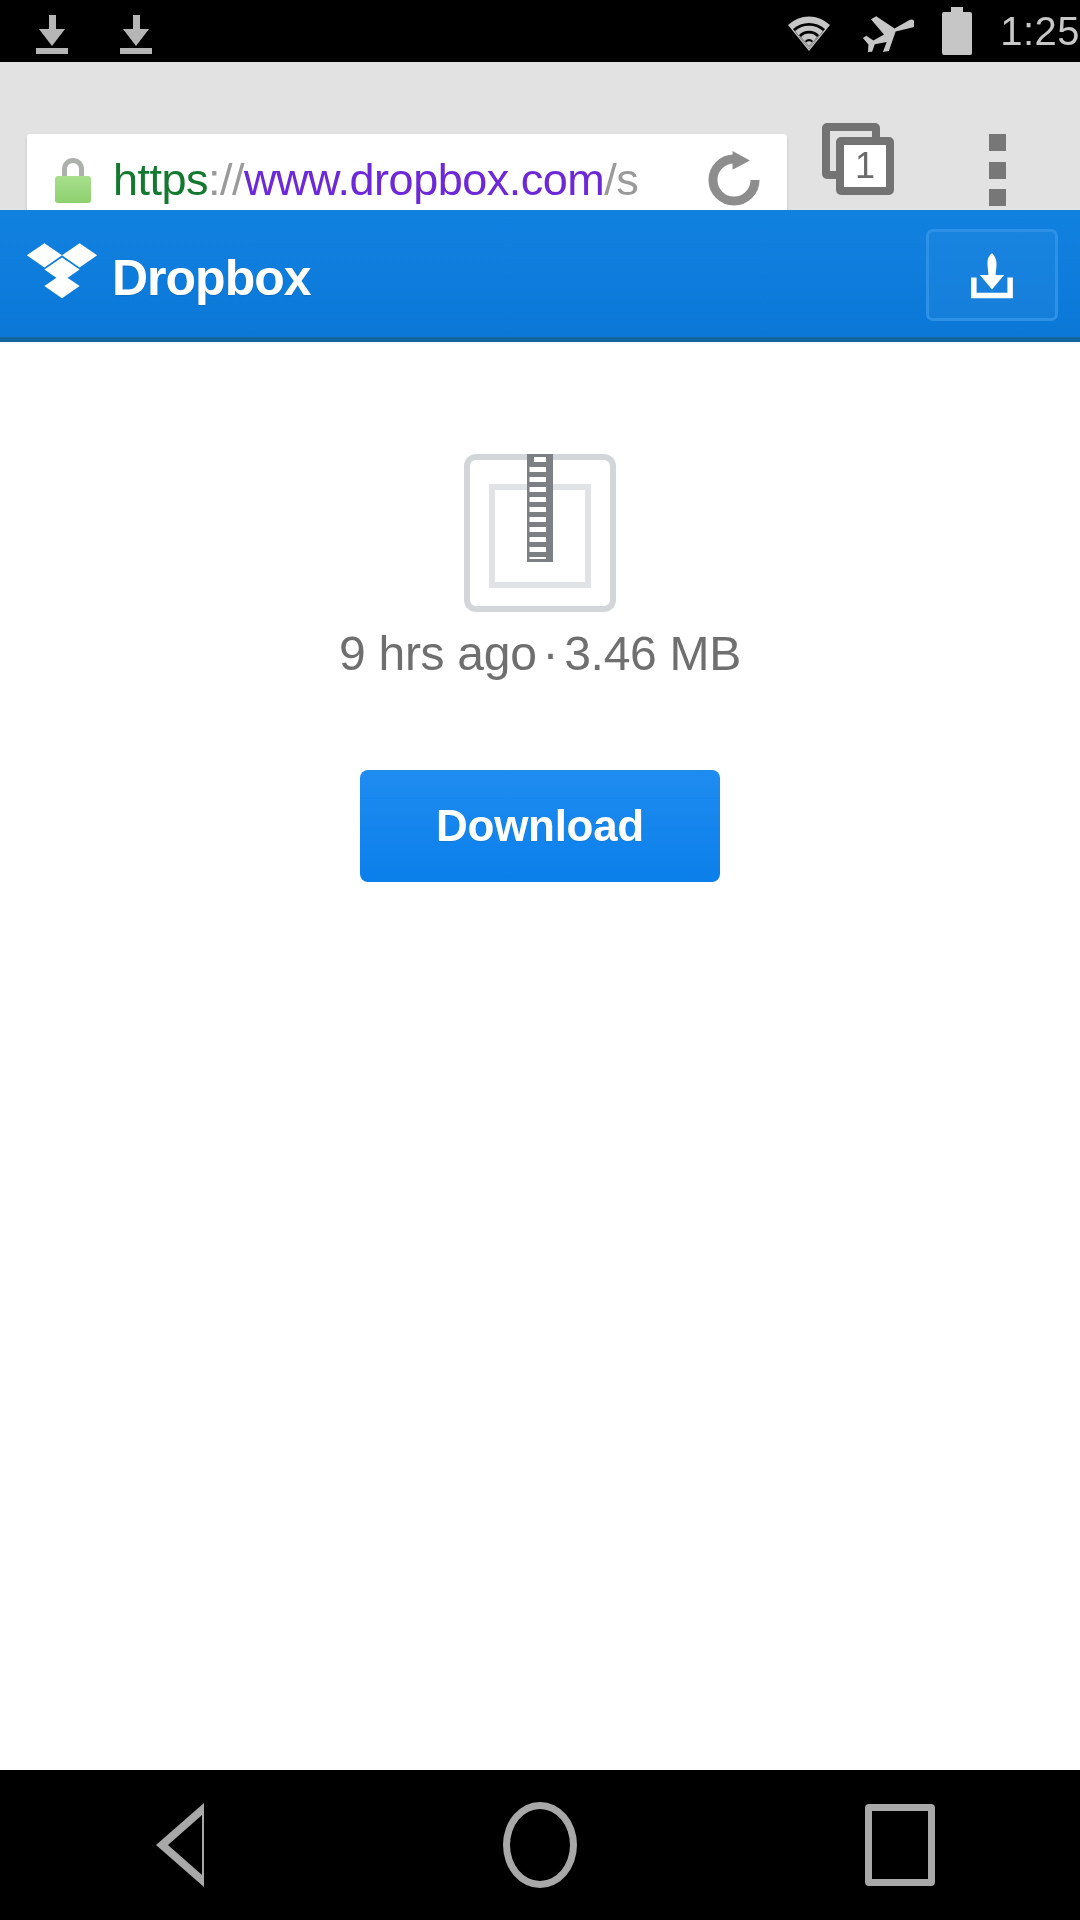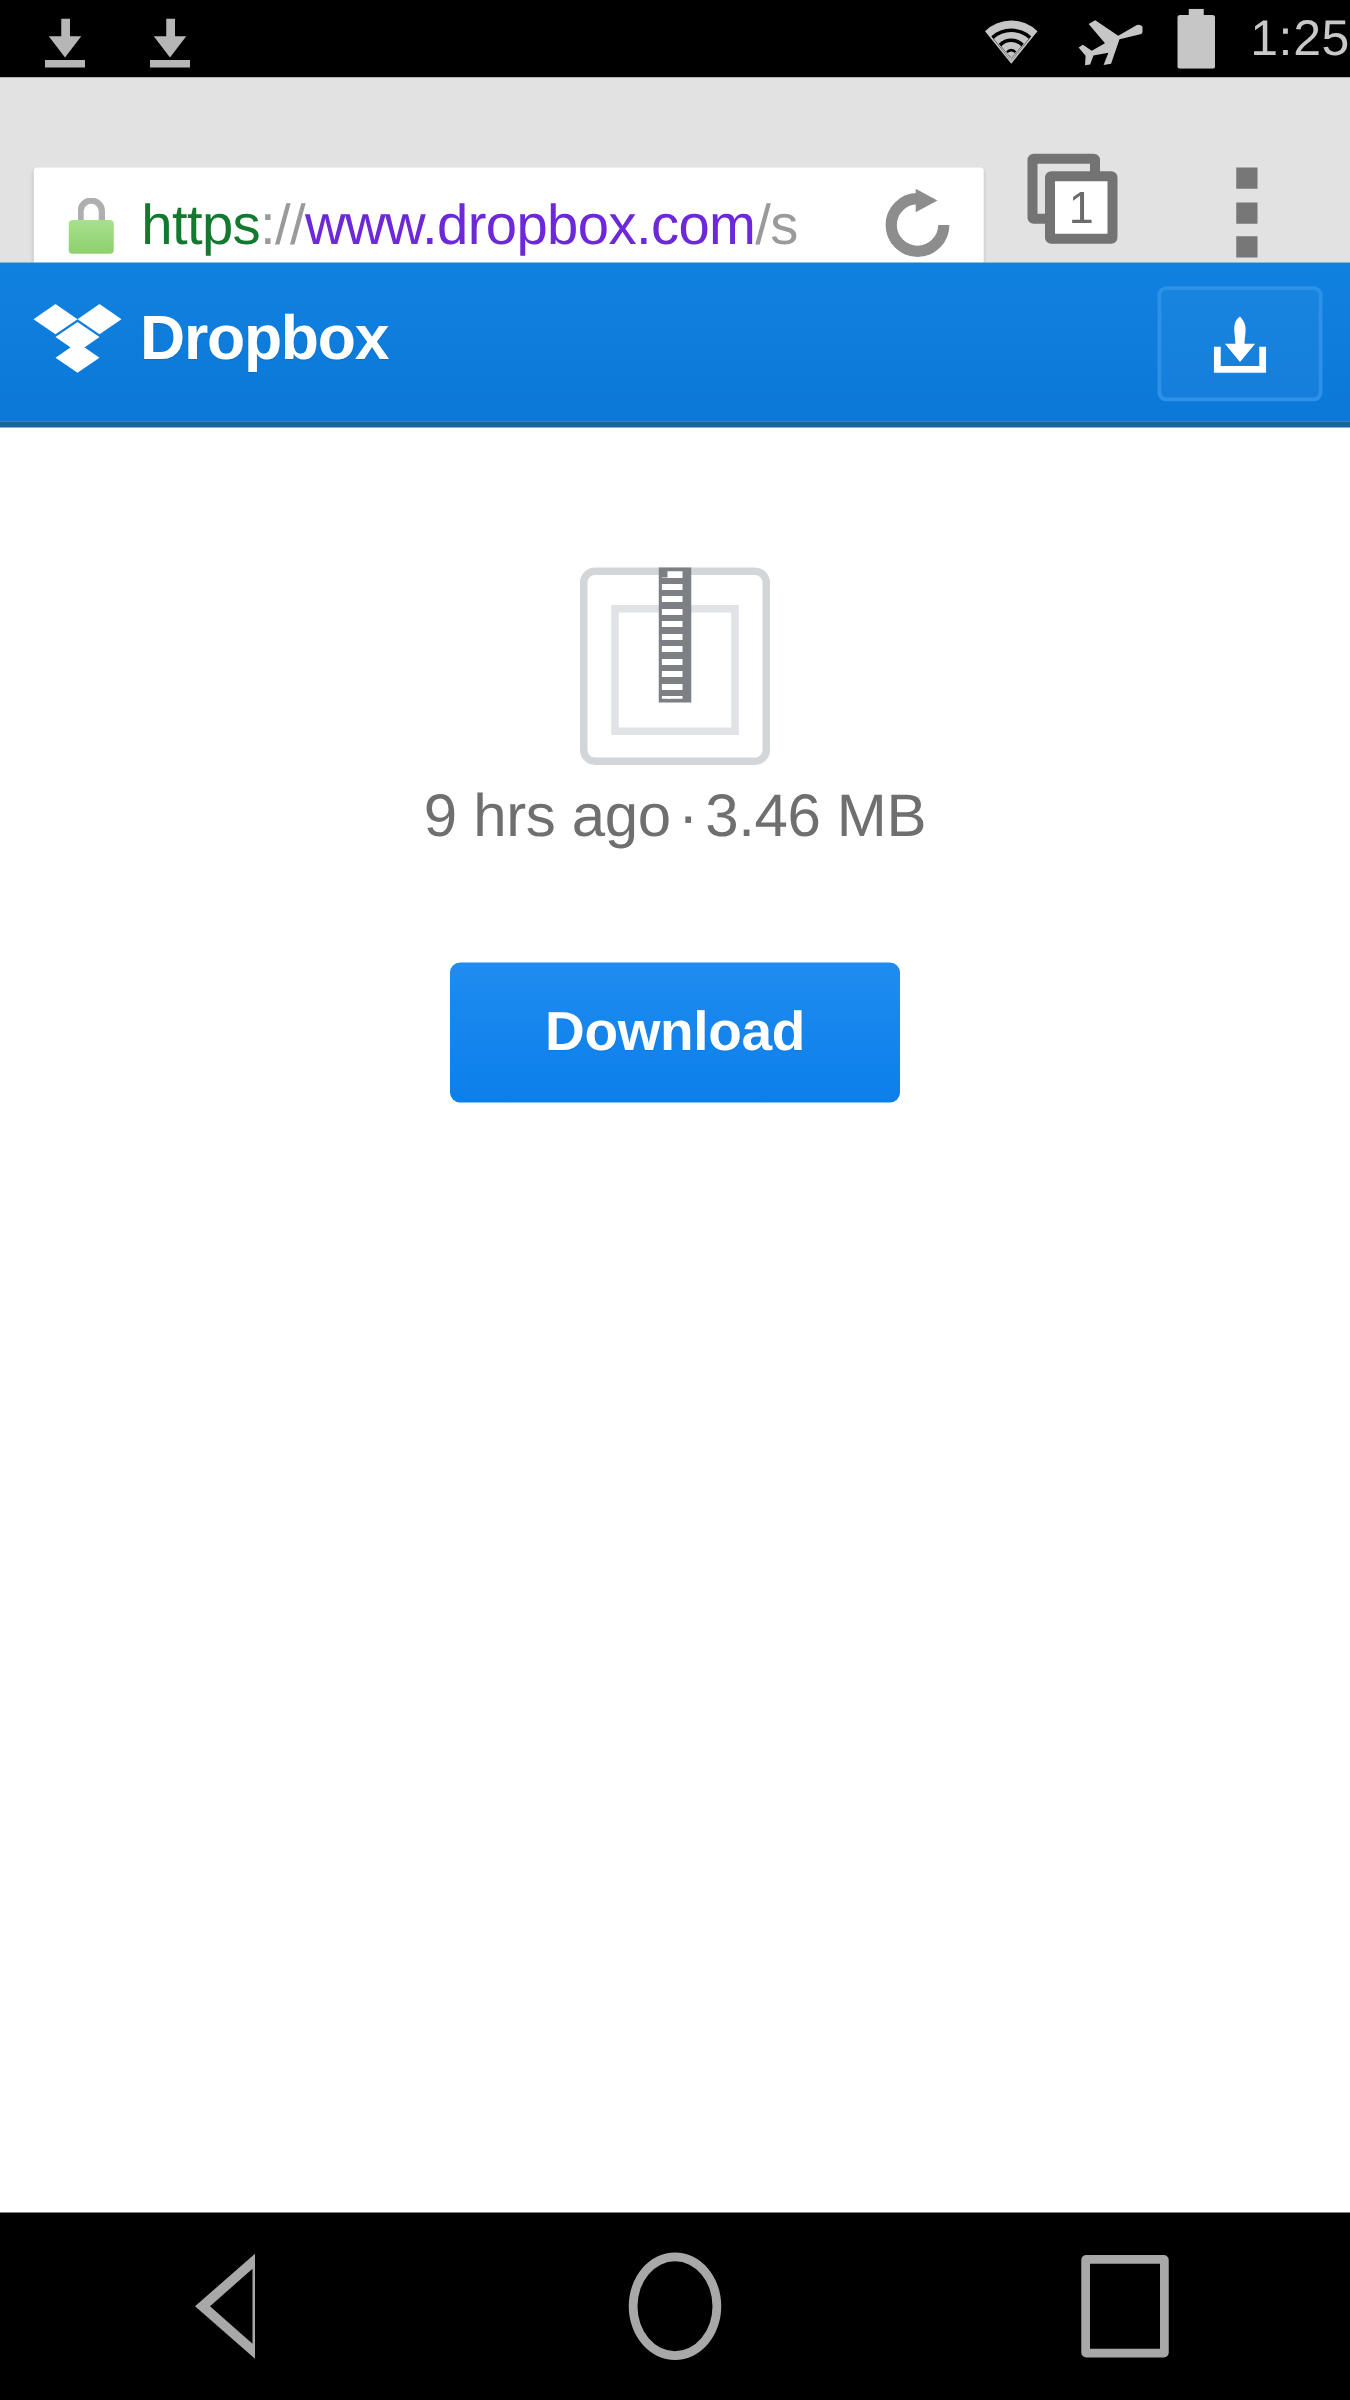--- a/index.html
+++ b/index.html
@@ -90,21 +90,21 @@
   }
   .menu-btn i{ display:block; width:17px; height:17px; background:#777; margin-left:4px;}
 
   
   .dbheader{
     position:absolute; top:210px; left:0; width:1080px; height:132px;
     background:linear-gradient(#1181e0,#0b78d8);
     border-bottom:5px solid #15659f;
     display:flex; align-items:center;
   }
-  .brand{ display:flex; align-items:flex-start; margin-left:26px; }
+  .brand{ display:flex; align-items:flex-end; margin-left:26px; }
   .db-logo{ width:72px; height:66px; flex:none; }
   .db-word{
     color:#fff; font-size:50px; font-weight:bold; margin-left:14px;
     letter-spacing:-1px; font-family:"Liberation Sans", sans-serif;
     text-shadow:0 1px 1px rgba(0,0,0,0.12);
   }
   .save-btn{
     position:absolute; right:22px; top:19px; width:132px; height:92px;
     border:3px solid #2d92e6; border-radius:7px;
     background:rgba(255,255,255,0.04);

